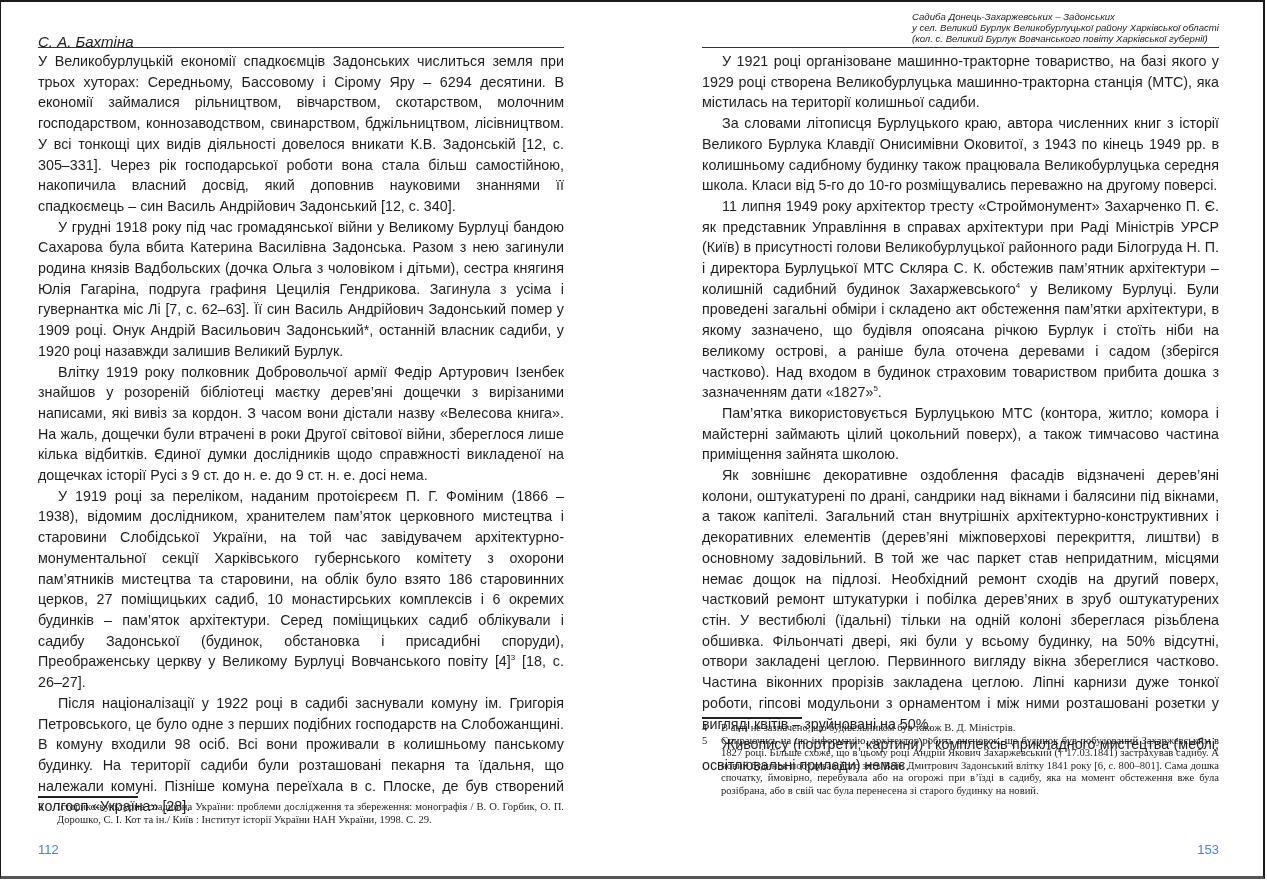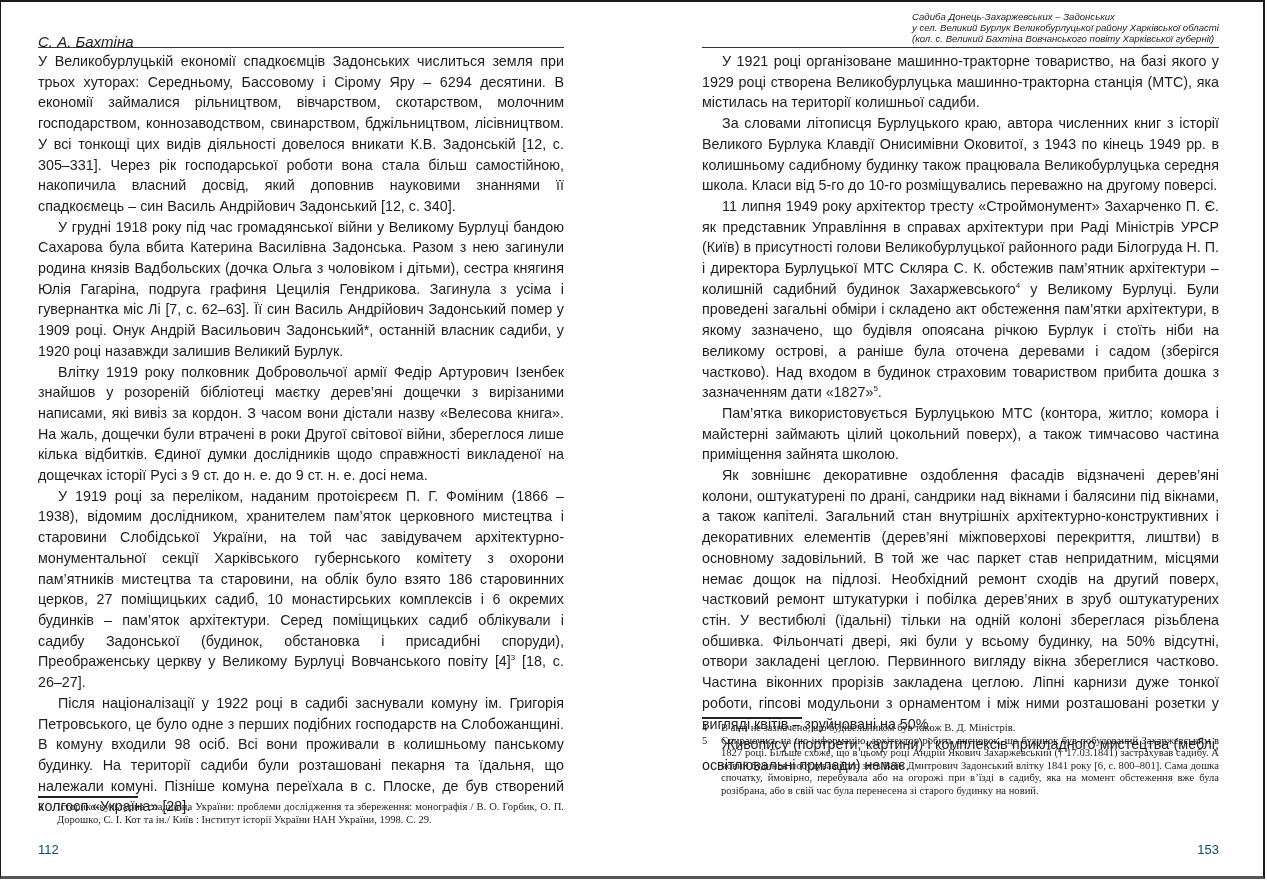--- a/index.html
+++ b/index.html
@@ -39,21 +39,21 @@
   sup { font-size: 8px; line-height: 0; vertical-align: super; }
 
   .fn-rule { position: absolute; height: 2px; background: #222; width: 100px; }
   .footnotes {
     position: absolute; left: 0; right: 0; font-family: "Liberation Serif", serif;
     font-size: 10.6px; line-height: 12.6px; color: #222; text-align: justify;
   }
   .fn { display: flex; }
   .fn .num { width: 19px; flex: 0 0 19px; }
   .fn .txt { flex: 1; }
-  .page-num { position: absolute; top: 842px; font-size: 13px; color: #0c4a6e; }
+  .page-num { position: absolute; top: 842px; font-size: 13px; color: #3b82f6; }
 </style>
 </head>
 <body>
 
 <div class="frame"></div>
 
 <div class="page left">
   <div class="running-head-left">С. А. Бахтіна</div>
   <div class="rule-left"></div>
 
@@ -73,21 +73,21 @@
     </div>
   </div>
 
   <div class="page-num" style="left:0;">112</div>
 </div>
 
 <div class="page right">
   <div class="running-head-right">
     <div>Садиба Донець-Захаржевських – Задонських</div>
     <div>у сел. Великий Бурлук Великобурлуцької району Харківської області</div>
-    <div>(кол. с. Великий Бахтіна Вовчанського повіту Харківської губернії)</div>
+    <div>(кол. с. Великий Бурлук Вовчанського повіту Харківської губернії)</div>
   </div>
   <div class="rule-right"></div>
 
   <div class="body-text">
     <p>У 1921 році організоване машинно-тракторне товариство, на базі якого у 1929 році створена Великобурлуцька машинно-тракторна станція (МТС), яка містилась на території колишньої садиби.</p>
     <p>За словами літописця Бурлуцького краю, автора численних книг з історії Великого Бурлука Клавдії Онисимівни Оковитої, з 1943 по кінець 1949 рр. в колишньому садибному будинку також працювала Великобурлуцька середня школа. Класи від 5-го до 10-го розміщувались переважно на другому поверсі.</p>
     <p><span>11 липня 1949 року архітектор тресту «Строймонумент» Захарченко П. Є. як представник Управління в справах архітектури при Раді Міністрів УРСР (Київ) в присутності голови Великобурлуцької районного ради Білогруда Н. П. і директора Бурлуцької МТС Скляра С. К. обстежив пам’ятник архітектури – колишній садибний будинок Захаржевського</span><sup>4</sup><span> у Великому Бурлуці. Були проведені загальні обміри і складено акт обстеження пам’ятки архітектури, в якому зазначено, що будівля опоясана річкою Бурлук і стоїть ніби на великому острові, а раніше була оточена деревами і садом (зберігся частково). Над входом в будинок страховим товариством прибита дошка з зазначенням дати «1827»</span><sup>5</sup><span>.</span></p>
     <p>Пам’ятка використовується Бурлуцькою МТС (контора, житло; комора і майстерні займають цілий цокольний поверх), а також тимчасово частина приміщення зайнята школою.</p>
     <p>Як зовнішнє декоративне оздоблення фасадів відзначені дерев’яні колони, оштукатурені по драні, сандрики над вікнами і балясини під вікнами, а також капітелі. Загальний стан внутрішніх архітектурно-конструктивних і декоративних елементів (дерев’яні міжповерхові перекриття, лиштви) в основному задовільний. В той же час паркет став непридатним, місцями немає дощок на підлозі. Необхідний ремонт сходів на другий поверх, частковий ремонт штукатурки і побілка дерев’яних в зруб оштукатурених стін. У вестибюлі (їдальні) тільки на одній колоні збереглася різьблена обшивка. Фільончаті двері, які були у всьому будинку, на 50% відсутні, отвори закладені цеглою. Первинного вигляду вікна збереглися частково. Частина віконних прорізів закладена цеглою. Ліпні карнизи дуже тонкої роботи, гіпсові модульони з орнаментом і між ними розташовані розетки у вигляді квітів – зруйновані на 50%.</p>
     <p>Живопису (портрети, картини) і комплексів прикладного мистецтва (меблі, освітлювальні прилади) немає.</p>

